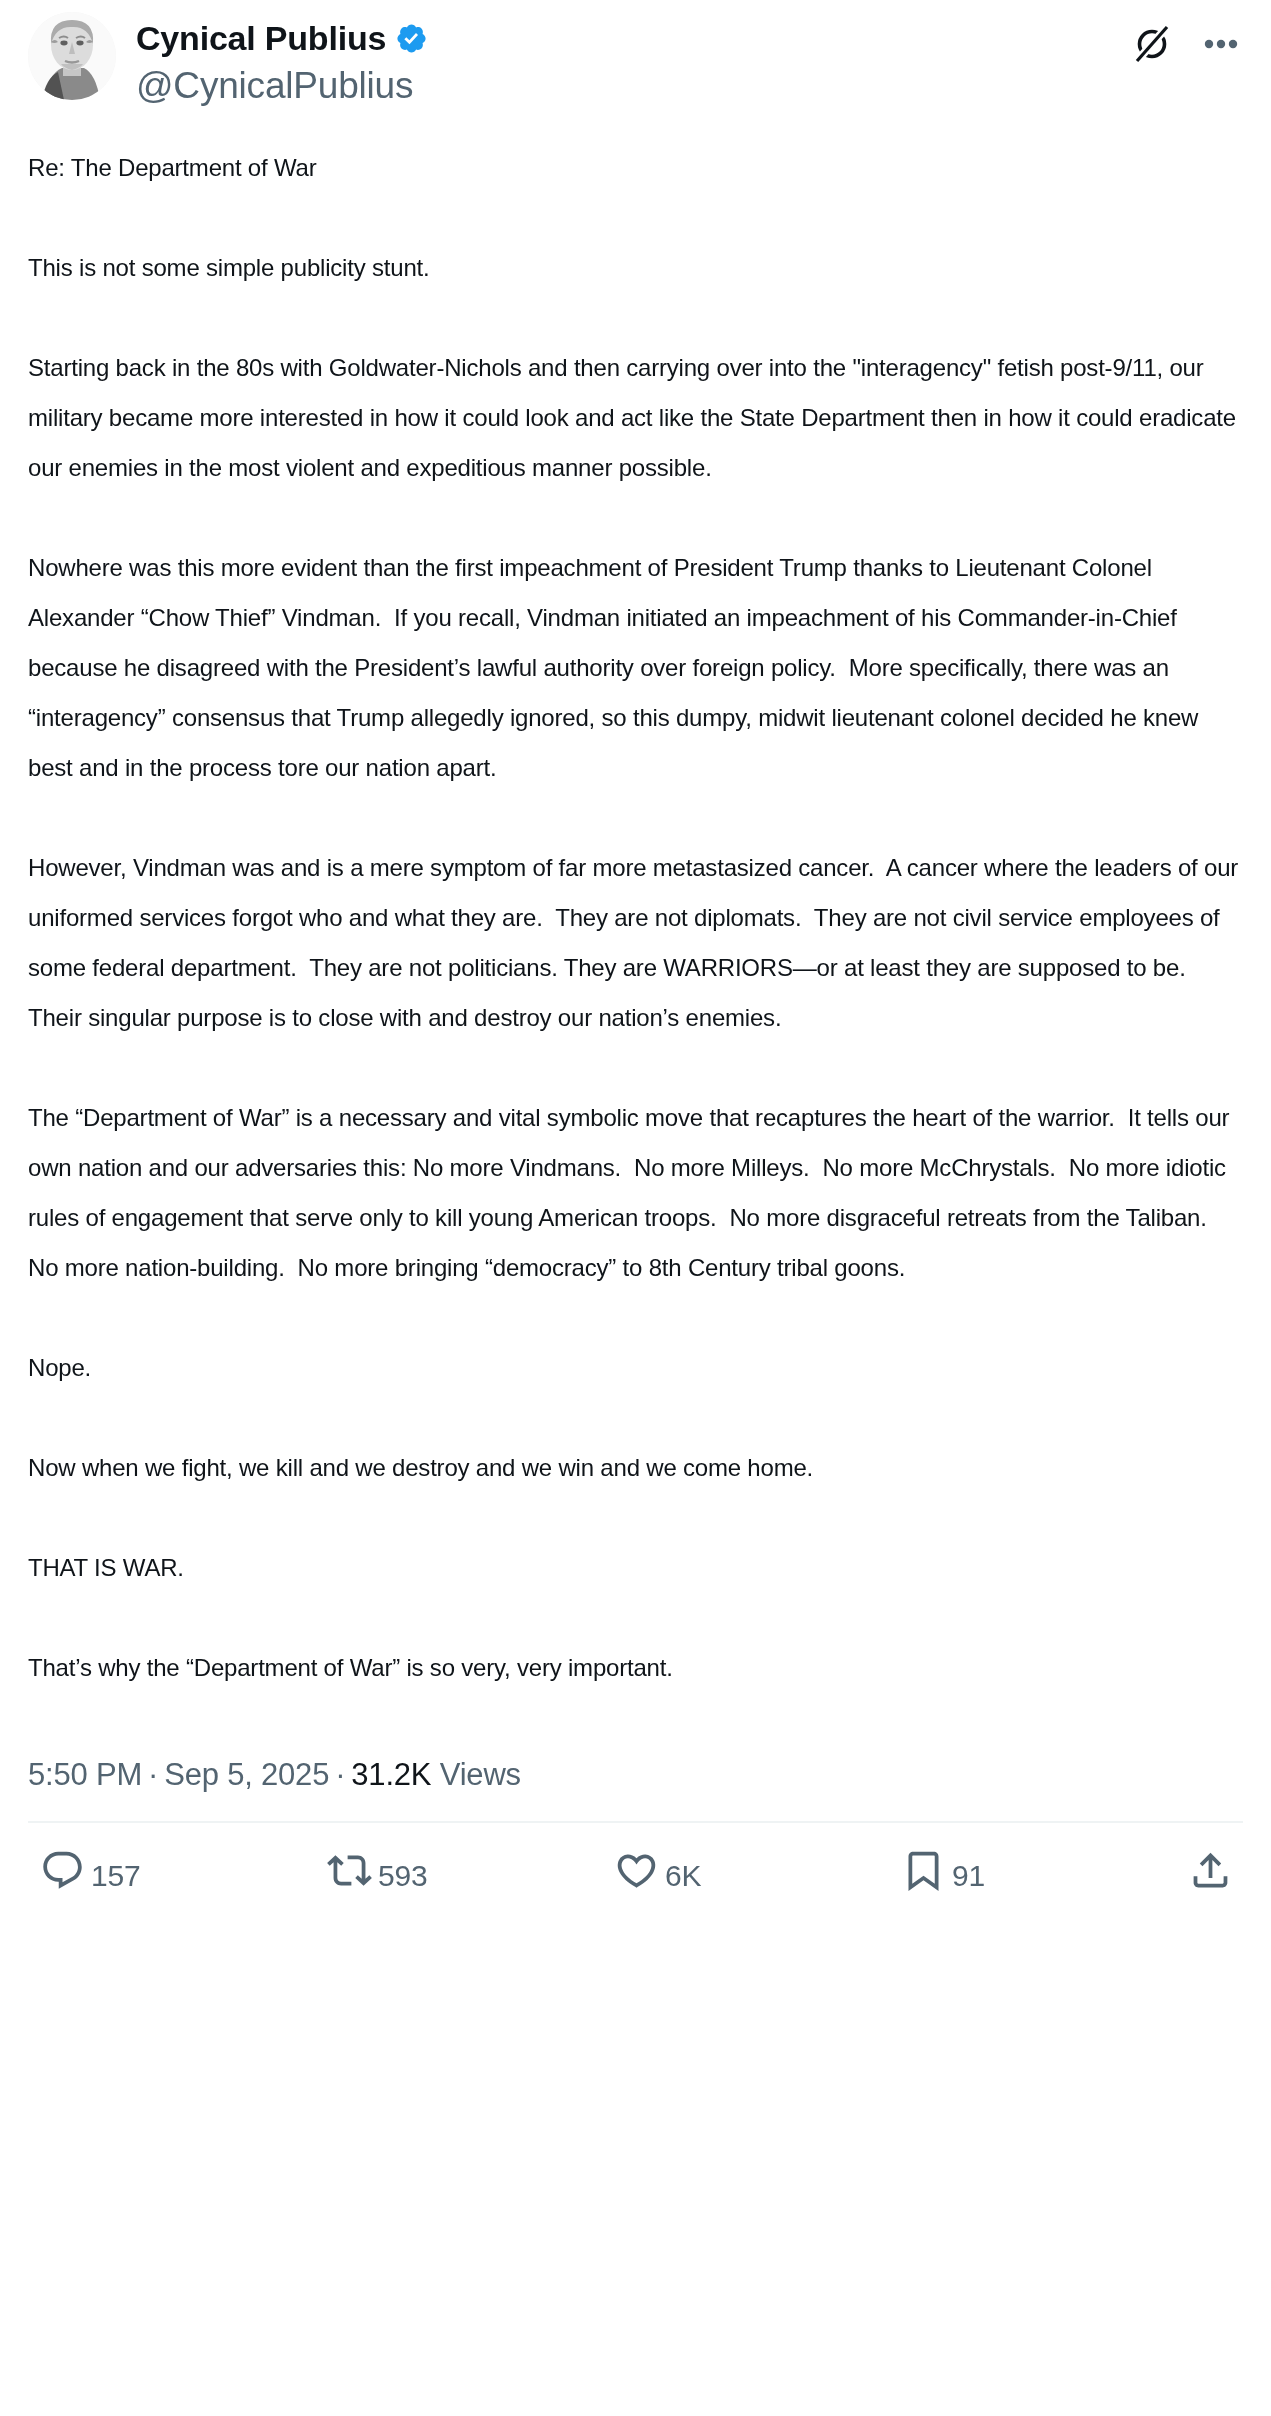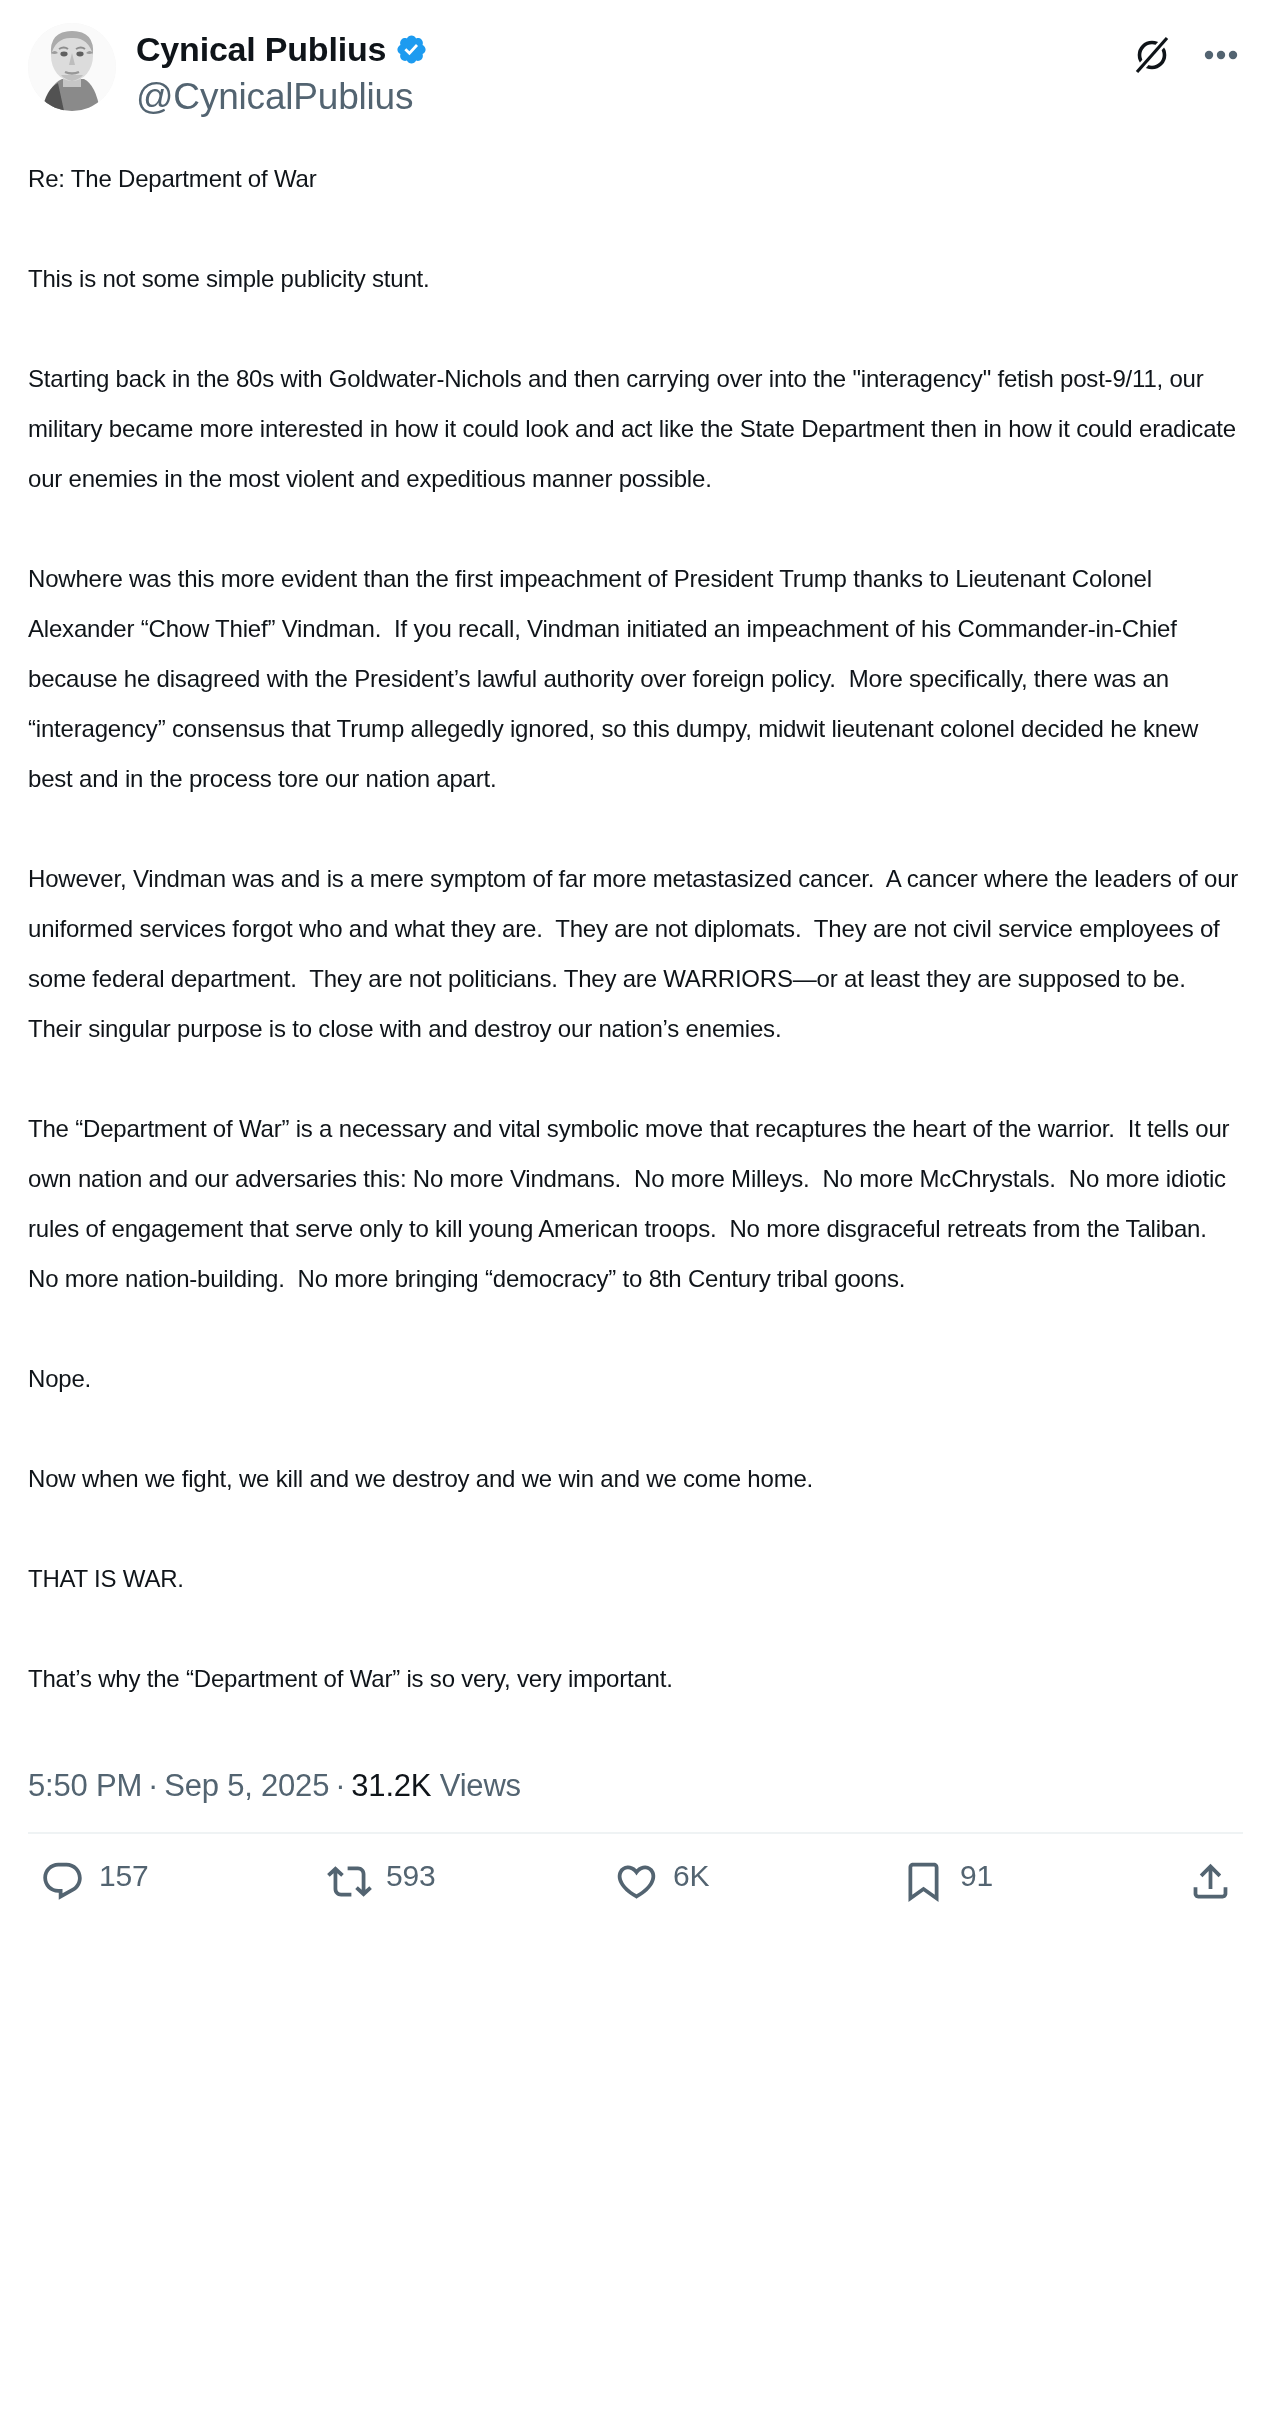--- a/index.html
+++ b/index.html
@@ -7,21 +7,21 @@
   body {
     width: 1271px;
     min-height: 2416px;
     font-family: "Liberation Sans", "DejaVu Sans", sans-serif;
     color: #0f1419;
     letter-spacing: -0.2px;
   }
   .page { padding: 0 28px; }
 
   
-  .header { display: flex; align-items: flex-start; padding-top: 23px; }
+  .header { display: flex; align-items: flex-start; padding-top: 12px; }
   .avatar {
     width: 88px; height: 88px; border-radius: 50%; overflow: hidden;
     flex: 0 0 88px; background: #f5f5f5; cursor: pointer;
   }
   .avatar svg { display: block; width: 100%; height: 100%; }
   .names { margin-left: 20px; padding-top: 8px; min-width: 0; }
   .name-row { display: flex; align-items: center; gap: 9px; }
   .display-name { font-size: 34px; font-weight: 700; color: #0f1419; line-height: 1.1; cursor: pointer; }
   .badge { width: 33px; height: 33px; display: inline-block; }
   .badge svg { display: block; width: 100%; height: 100%; }
@@ -38,21 +38,21 @@
   .meta { margin-top: 62px; font-size: 31px; color: #536471; line-height: 40px; }
   .meta .sep { padding: 0 6px; }
   .views-count { font-weight: 400; color: #0f1419; }
 
   
   .divider { border-top: 2px solid #eff3f4; margin-top: 26px; }
   .actions {
     height: 94px; display: flex; align-items: center;
     justify-content: space-between; padding: 0 10px 0 12px; color: #536471;
   }
-  .action { display: flex; align-items: flex-start; gap: 14px; cursor: pointer; min-width: 150px; }
+  .action { display: flex; align-items: flex-end; gap: 6px; cursor: pointer; min-width: 150px; }
   .action:last-child { min-width: 0; }
   .action svg { width: 45px; height: 45px; fill: #536471; }
   .action .count { font-size: 30px; color: #536471; }
 </style>
 </head>
 <body>
 
 <div class="page">
 
   <div class="header">

